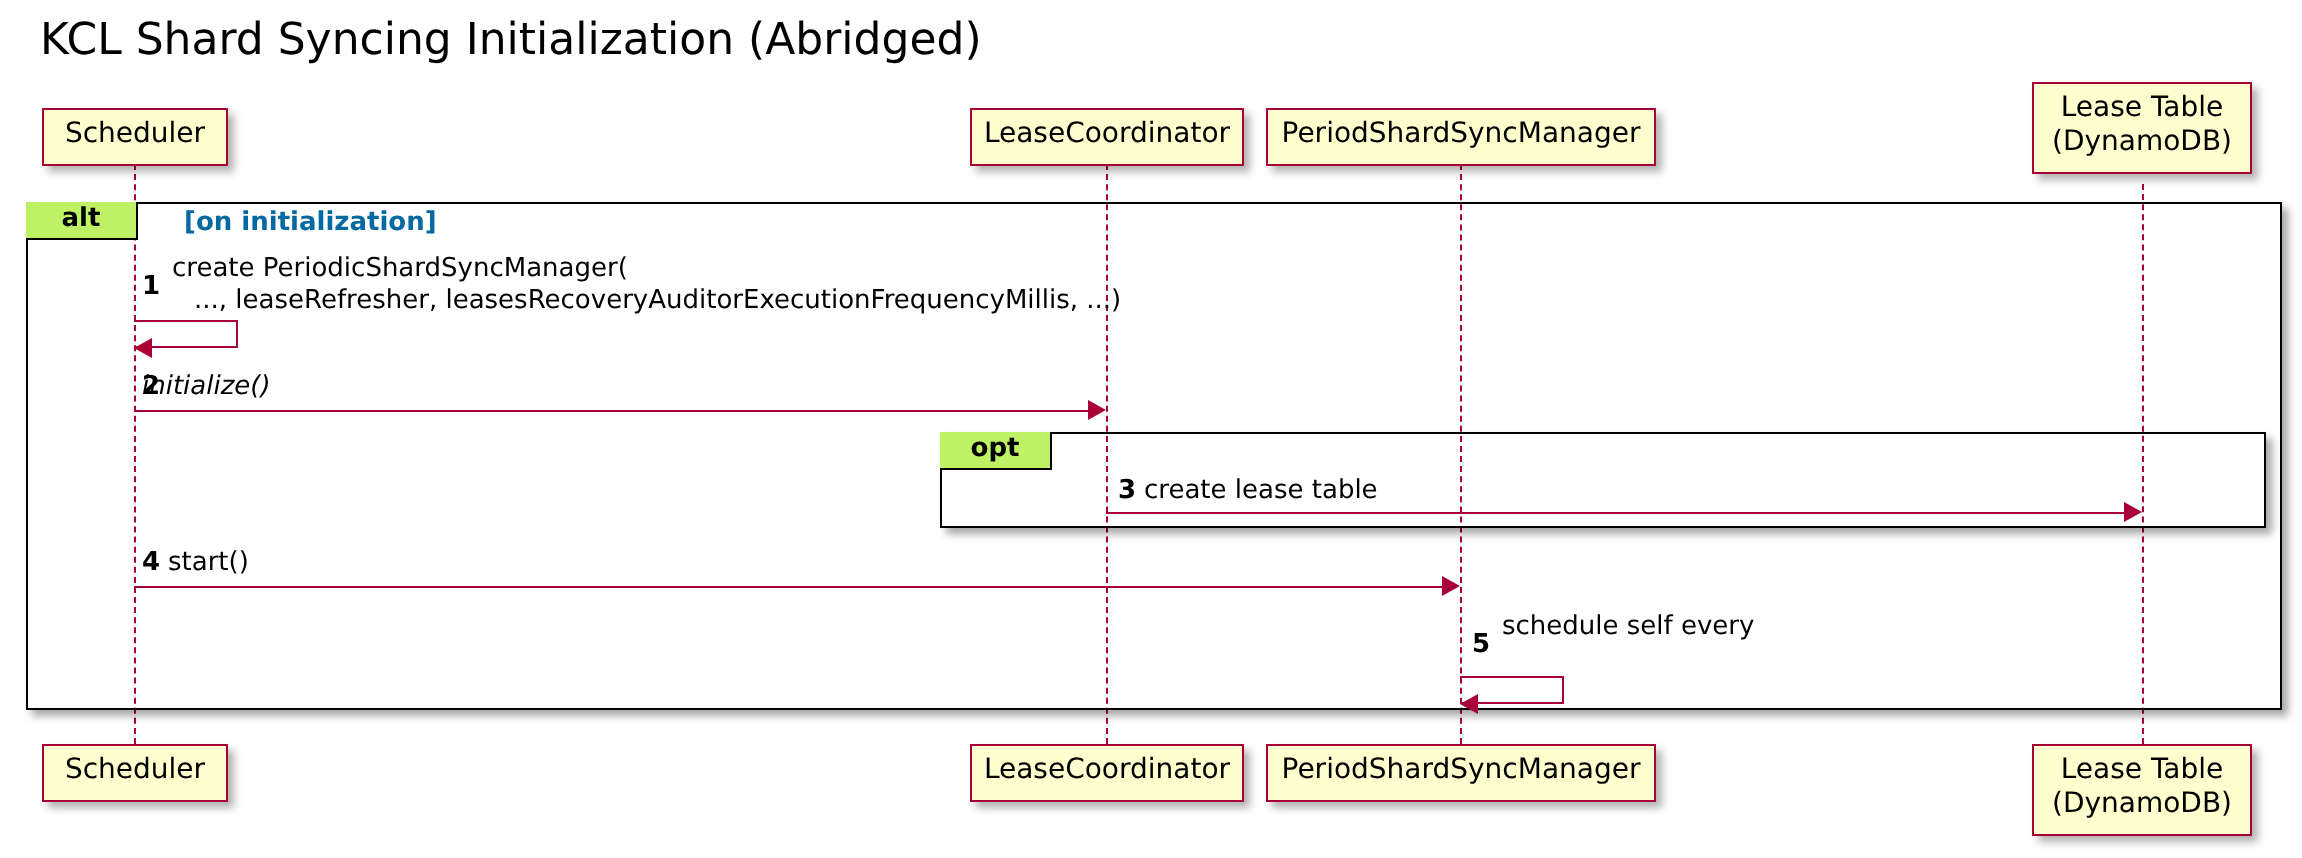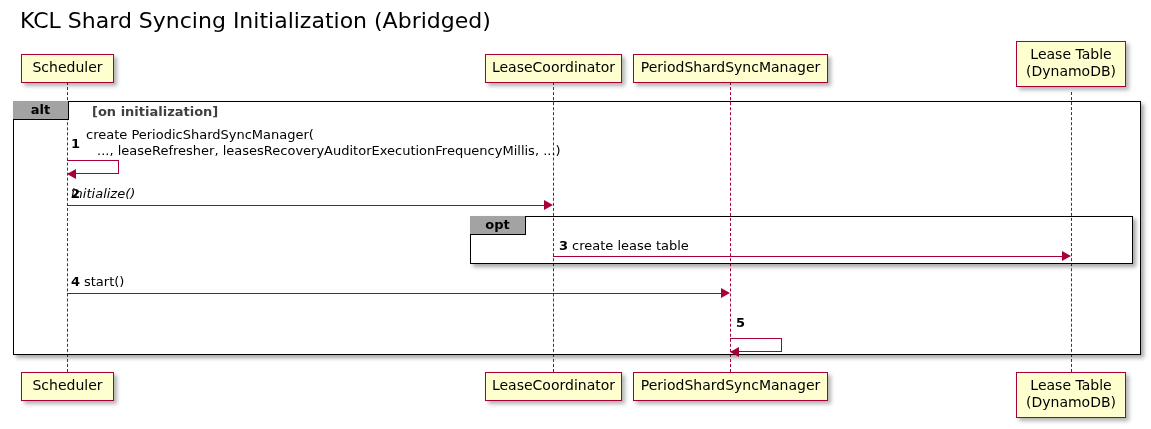--- a/index.html
+++ b/index.html
@@ -56,38 +56,38 @@
 
   
   .frame {
     box-sizing: border-box;
     border: 1.5px solid #000000;
     background: transparent;
     box-shadow: 3px 3px 4px rgba(0,0,0,0.35);
   }
   .frame-tab {
     box-sizing: border-box;
-    background: #a3a3a3;
+    background: #bef264;
     border-right: 1.5px solid #000000;
     border-bottom: 1.5px solid #000000;
     color: #000000;
     font-size: 13px;
     font-weight: bold;
     text-align: center;
     line-height: 17px;
     white-space: nowrap;
   }
   .frame-tab-corner {
     width: 0; height: 0;
     border-style: solid;
     border-width: 0 0 17px 13px;
     border-color: transparent transparent #FFFFFF transparent;
   }
   .frame-label {
-    color: #404040;
+    color: #0369a1;
     font-size: 13px;
     font-weight: bold;
     white-space: nowrap;
   }
 
   
   .msg-line {
     height: 0;
     border-top: 1.5px solid #A80036;
   }
@@ -175,20 +175,21 @@
   <div class="abs msg-label" style="left:572px; top:238px;text-align:right;">create lease table</div>
   <div class="abs msg-line" style="left:553px; top:256px; width:509px;"></div>
   <div class="abs arrow-right" style="left:1062px; top:251px;"></div>
 
   <div class="abs msg-num" style="left:71px; top:274px;">4</div>
   <div class="abs msg-label" style="left:84px; top:274px;">start()</div>
   <div class="abs msg-line" style="left:67px; top:293px; width:654px;"></div>
   <div class="abs arrow-right" style="left:721px; top:288px;"></div>
 
   <div class="abs msg-num" style="left:736px; top:315px;">5</div>
+  <div class="abs msg-label" style="left:751px; top:306px;">schedule self every</div>
   <div class="abs self-loop" style="left:730px; top:338px; width:52px; height:14px;"></div>
   <div class="abs arrow-left" style="left:730px; top:347px;"></div>
 
   <div class="abs participant" style="left:21px; top:372px; width:93px; height:29px;">
     <span class="pline">Scheduler</span>
   </div>
 
   <div class="abs participant" style="left:485px; top:372px; width:137px; height:29px;">
     <span class="pline">LeaseCoordinator</span>
   </div>

